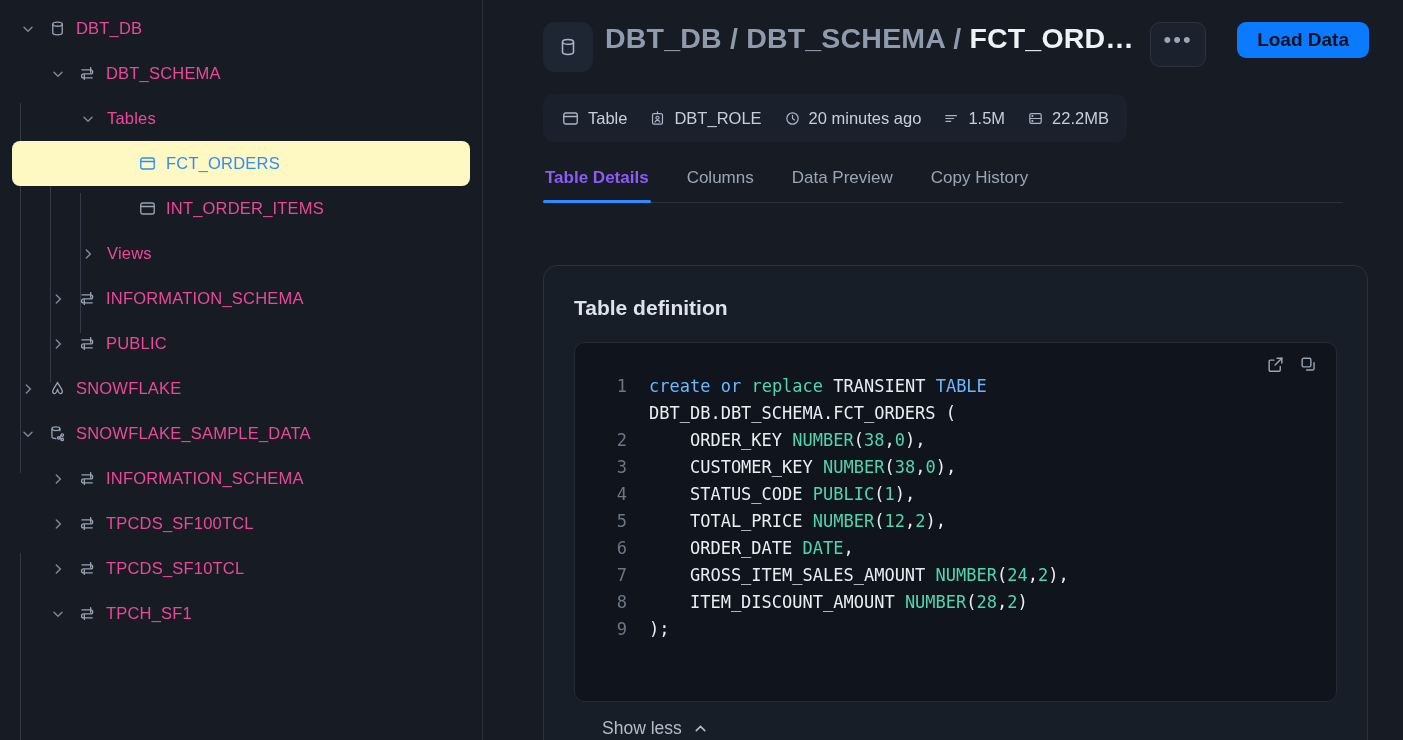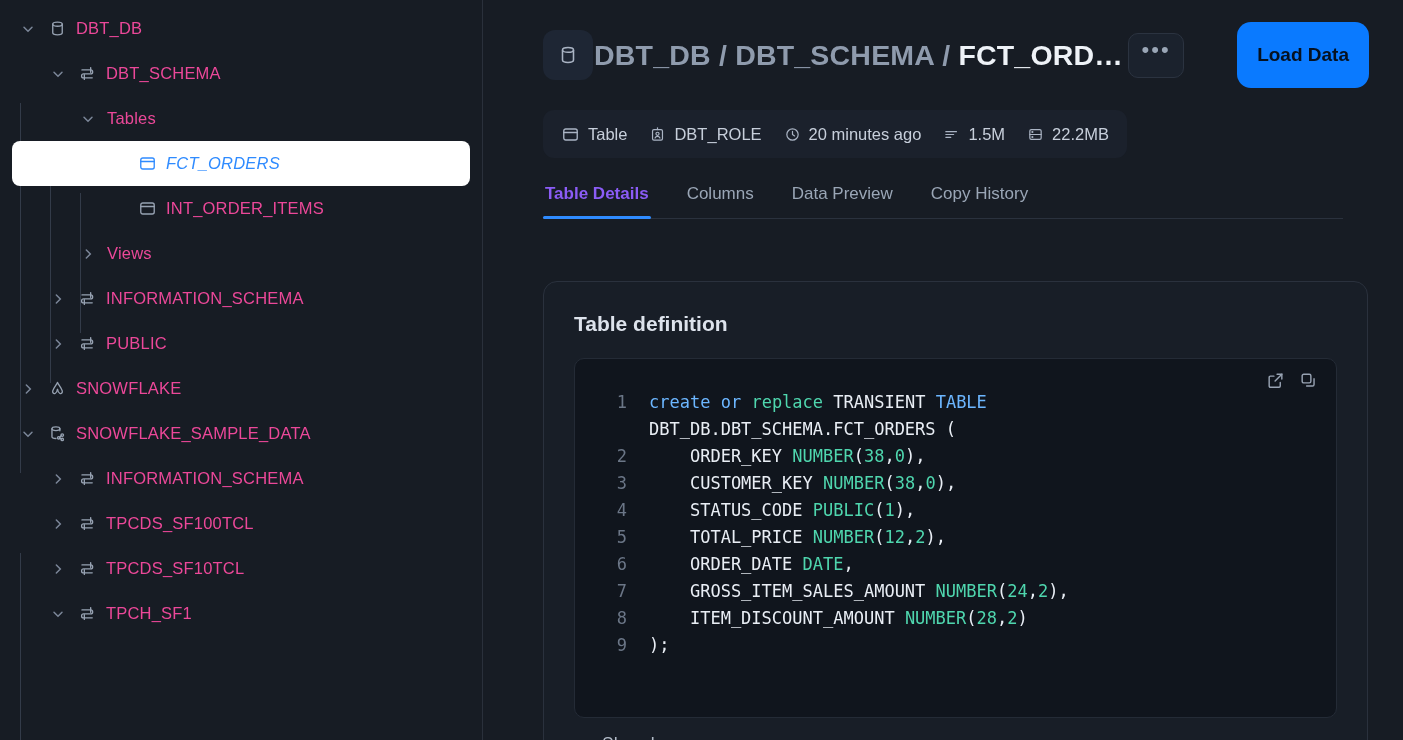--- a/index.html
+++ b/index.html
@@ -40,40 +40,40 @@
   .node {
     display: flex; align-items: center; gap: 9px;
     height: 45px; border-radius: 8px; padding-right: 10px;
     cursor: pointer; position: relative; white-space: nowrap;
   }
   .node .chev { width: 20px; height: 20px; flex:none; display:flex; align-items:center; justify-content:center; }
   .node .nicon { width: 20px; height: 20px; flex:none; display:flex; align-items:center; justify-content:center; }
   .node .nlabel {
     font-size: 16.5px; color: #ec4899; letter-spacing: .2px;
   }
-  .node.selected { background: #ffffff; font-style: italic; }
+  .node.selected { background: #fef9c3; }
   .node.selected .nlabel { color: #2f8bff; }
   .node.selected svg { color: #2f8bff; }
   .guide {
     position:absolute; top:0; bottom:0; width:1px; background:#333b49;
   }
   .lvl0 { padding-left: 6px; }
   .lvl1 { padding-left: 36px; }
   .lvl2 { padding-left: 66px; }
   .lvl3 { padding-left: 96px; }
 
   .tree-wrap { position: relative; }
   .g1 { left: 20px; }
   .g2 { left: 50px; }
   .g3 { left: 80px; }
 
   
   .main { flex: 1; height: 740px; background: #171c24; position: relative; overflow: hidden; }
   .header {
-    display: flex; align-items: center; gap: 1px;
+    display: flex; gap: 12px;
     padding: 22px 24px 0 60px;
   }
   .db-badge {
     width: 50px; height: 50px; border-radius: 12px;
     background: #1e2634; display:flex; align-items:center; justify-content:center;
     flex: none;
   }
   .title {
     font-size: 28.5px; font-weight: bold; white-space: nowrap;
     letter-spacing: .2px;
@@ -83,22 +83,22 @@
   .more-btn {
     width: 56px; height: 45px; border-radius: 10px;
     background: #1b222d; border: 1px solid #2b3340;
     display:flex; align-items:center; justify-content:center;
     color: #9aa6b6; font-size: 22px; letter-spacing: 2px; cursor:pointer;
     flex: none; margin-left: 4px; line-height: 0; padding-bottom: 10px;
   }
   .load-btn {
     margin-left: auto; margin-right: 10px;
     background: #0a7aff; color: #06111f;
-    border: none; border-radius: 14px;
-    height: 66px; padding: 0 20px;
+    border: none; border-radius: 9px;
+    height: 36px; padding: 0 20px;
     font-size: 19px; font-weight: bold; cursor:pointer;
     font-family: "Liberation Sans", sans-serif;
     flex: none;
   }
 
   .meta-bar {
     margin: 22px 0 0 60px; display:inline-flex; align-items:center;
     background: #1b212c; border-radius: 11px;
     height: 48px; padding: 0 18px; gap: 22px;
   }

